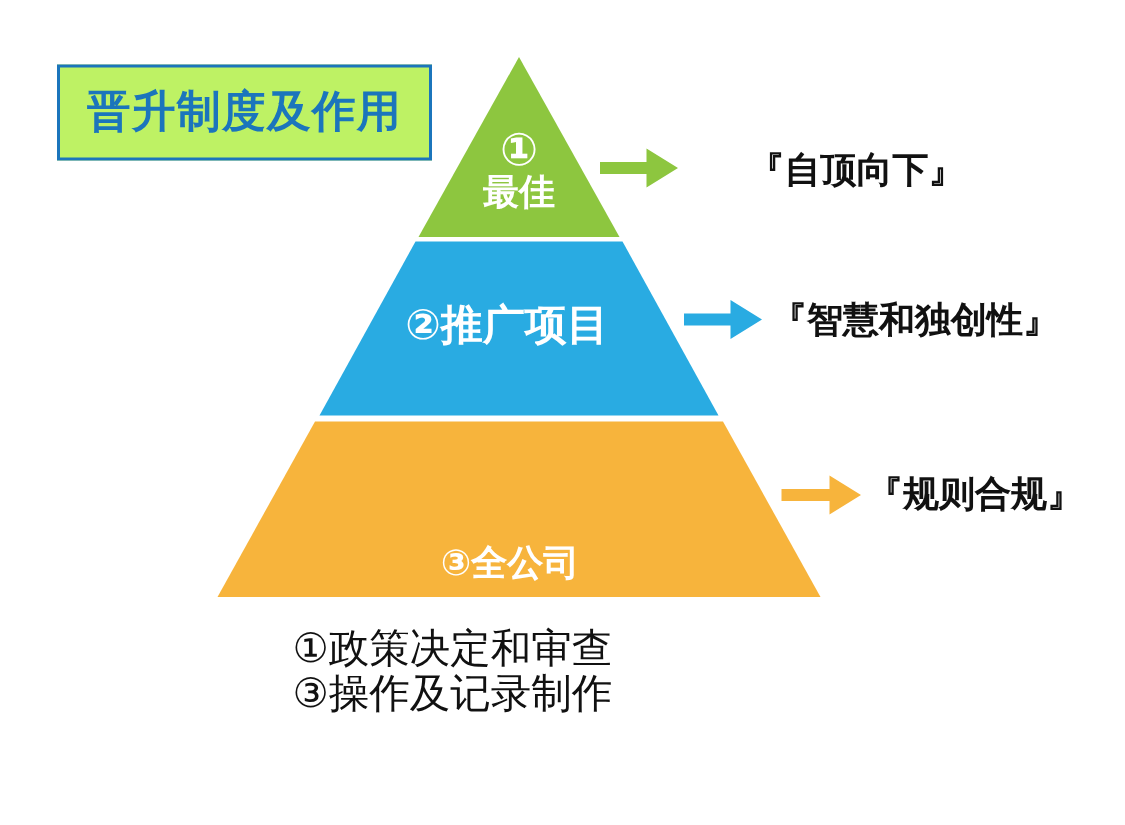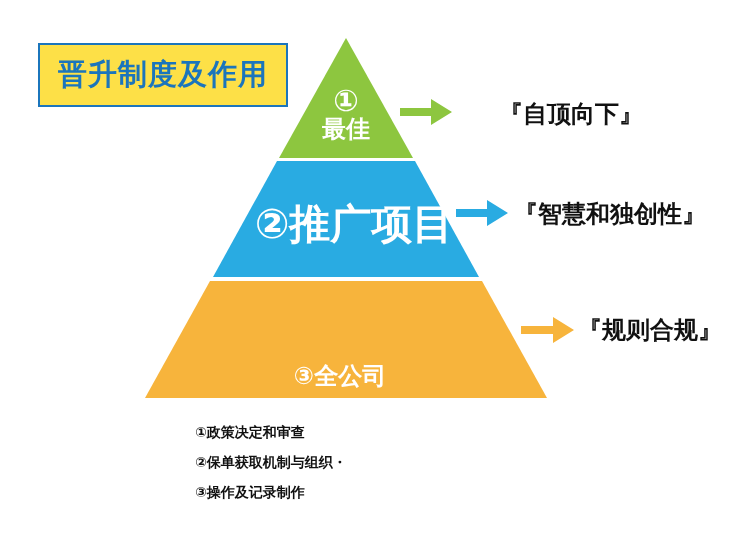--- a/index.html
+++ b/index.html
@@ -4,43 +4,43 @@
 <style>
   html,body{margin:0;padding:0;background:#fff;}
   .canvas{
     position:relative;width:750px;height:550px;background:#ffffff;
     overflow:hidden;font-family:"Liberation Sans","DejaVu Sans",sans-serif;
   }
   .layer{position:absolute;left:0;top:0;}
   .title-box{
     position:absolute;left:38px;top:43px;width:250px;height:64px;
     border:2px solid #1B75BC;display:flex;align-items:center;justify-content:center;
-    box-sizing:border-box;background:#fde047;
+    box-sizing:border-box;background:#bef264;
   }
   .title-box .title-text{
     color:#1B75BC;font-size:29px;font-weight:bold;letter-spacing:1px;white-space:nowrap;
   }
   .pyr-label{
     position:absolute;color:#ffffff;font-weight:bold;text-align:center;
     white-space:nowrap;line-height:1.1;
   }
   .lvl1-num{left:286px;top:84px;width:120px;font-size:30px;}
   .lvl1-txt{left:286px;top:116px;width:120px;font-size:24px;}
-  .lvl2-txt{left:204px;top:202px;width:300px;font-size:41px;text-align:center;}
+  .lvl2-txt{left:188px;top:202px;width:300px;font-size:28px;text-align:center;}
   .lvl3-txt{left:190px;top:315px;width:300px;font-size:24px;margin-top:48px;}
   .arrow-label{
     position:absolute;color:#111111;font-weight:bold;font-size:24px;
     white-space:nowrap;line-height:1.15;
   }
   .al1{left:460px;top:100px;margin-left:39px;}
   .al2{left:514px;top:200px;}
   .al3{left:578px;top:316px;}
   .footnotes{
     position:absolute;left:195px;top:417px;width:420px;
-    color:#111111;font-weight:bold;font-size:14px;line-height:30px;
+    color:#111111;font-weight:normal;font-size:27px;line-height:30px;
   }
   .footnotes .fline{white-space:nowrap;}
   .footnotes .indent{padding-left:28px;}
 </style>
 </head>
 <body>
 
 <div class="canvas">
 
   <svg class="layer" width="750" height="550" viewBox="0 0 750 550">
@@ -62,17 +62,16 @@
   <div class="pyr-label lvl1-txt">最佳</div>
   <div class="pyr-label lvl2-txt">②推广项目</div>
   <div class="pyr-label lvl3-txt">③全公司</div>
 
   <div class="arrow-label al1">『自顶向下』</div>
   <div class="arrow-label al2">『智慧和独创性』</div>
   <div class="arrow-label al3">『规则合规』</div>
 
   <div class="footnotes">
     <div class="fline">①政策决定和审查</div>
-    <div class="fline">②保单获取机制与组织・</div>
     <div class="fline">③操作及记录制作</div>
   </div>
 
 </div>
 
 </body></html>

